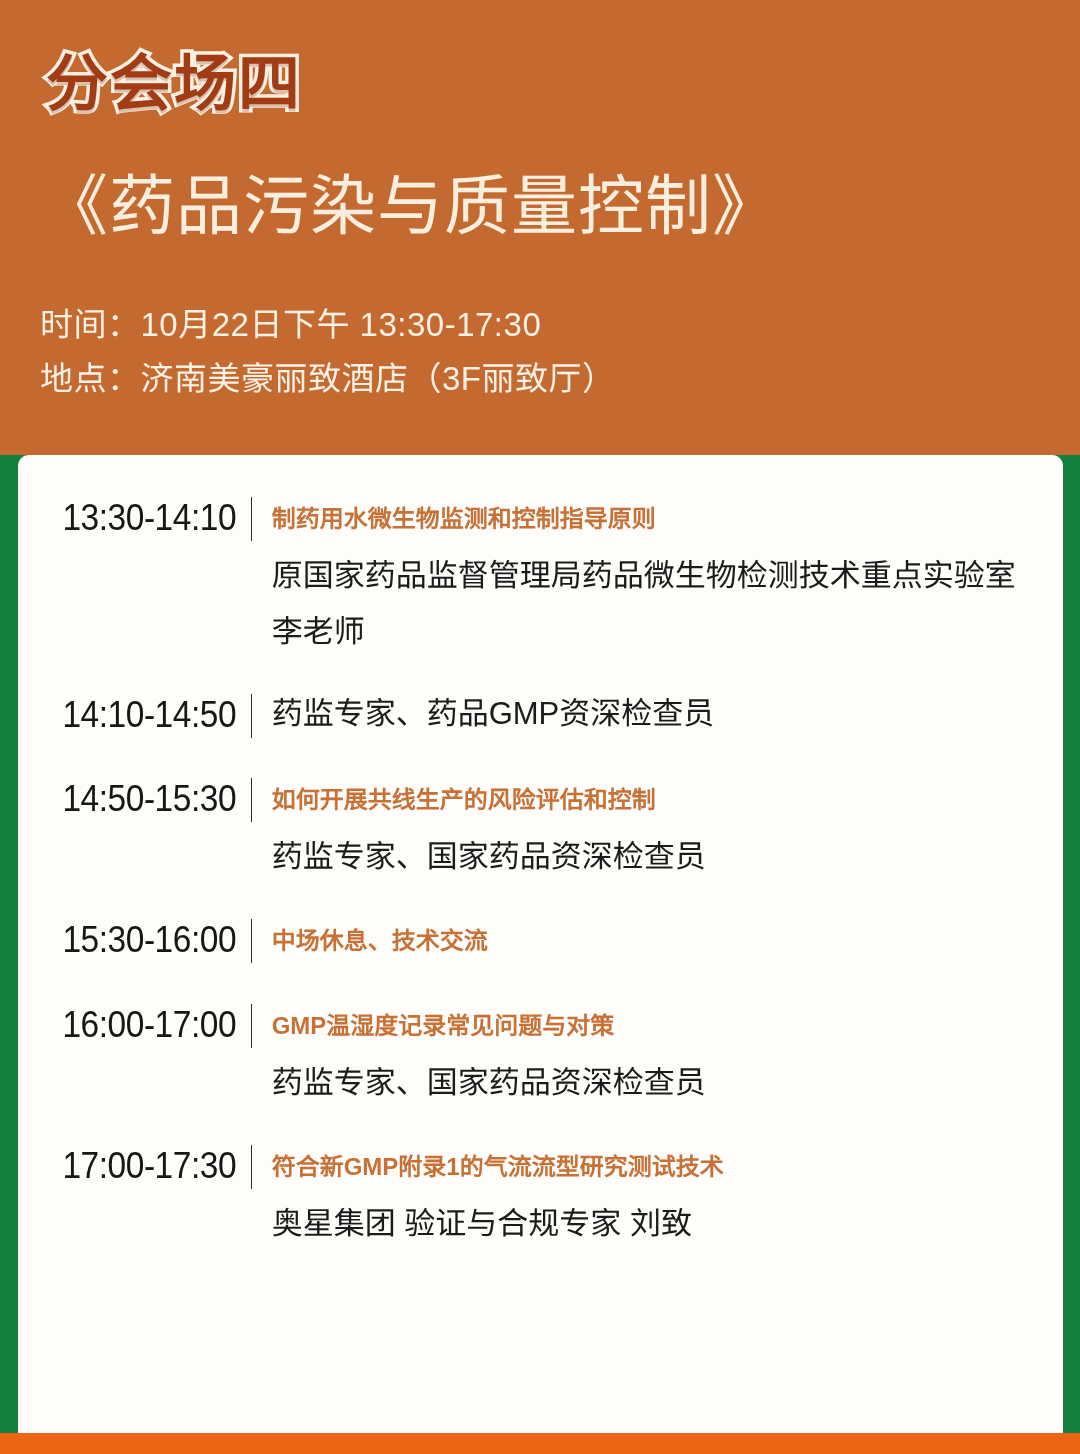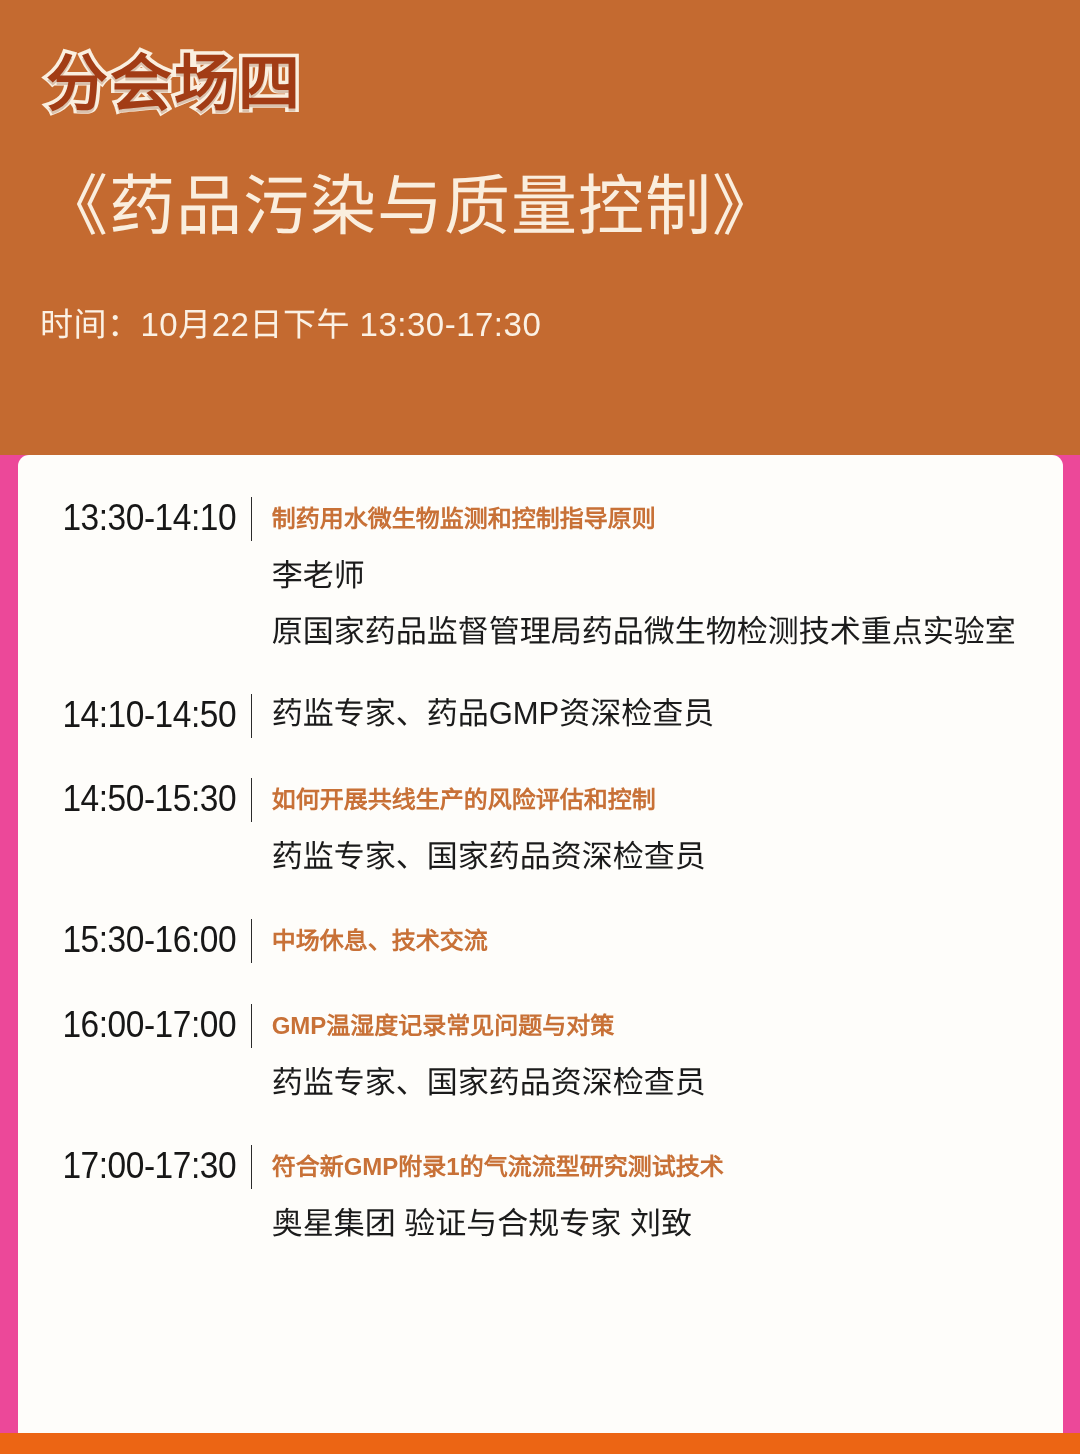--- a/index.html
+++ b/index.html
@@ -12,21 +12,21 @@
     height: 1454px;
     font-family: "Liberation Sans", "DejaVu Sans", sans-serif;
     background: #ec6514;
     overflow: hidden;
   }
 
   .poster {
     position: relative;
     width: 1080px;
     height: 1454px;
-    background: #ec4899;
+    background: #15803d;
     box-sizing: border-box;
     overflow: hidden;
   }
 
   
   .header {
     position: absolute;
     left: 0;
     top: 0;
     width: 1080px;
@@ -153,32 +153,33 @@
 </head>
 <body>
 
 <div class="poster">
 
   <div class="header">
     <div class="eyebrow">分会场四</div>
     <div class="main-title">《药品污染与质量控制》</div>
     <div class="meta">
       <div class="meta-line">时间：10月22日下午 13:30-17:30</div>
+      <div class="meta-line">地点：济南美豪丽致酒店（3F丽致厅）</div>
     </div>
   </div>
 
   <div class="card">
 
     <div class="session">
       <div class="time">13:30-14:10</div>
       <div class="divider"></div>
       <div class="body">
         <div class="topic">制药用水微生物监测和控制指导原则</div>
+        <div class="speaker">原国家药品监督管理局药品微生物检测技术重点实验室</div>
         <div class="speaker">李老师</div>
-        <div class="speaker">原国家药品监督管理局药品微生物检测技术重点实验室</div>
       </div>
     </div>
 
     <div class="session">
       <div class="time">14:10-14:50</div>
       <div class="divider"></div>
       <div class="body">
         <div class="speaker">药监专家、药品GMP资深检查员</div>
       </div>
     </div>

